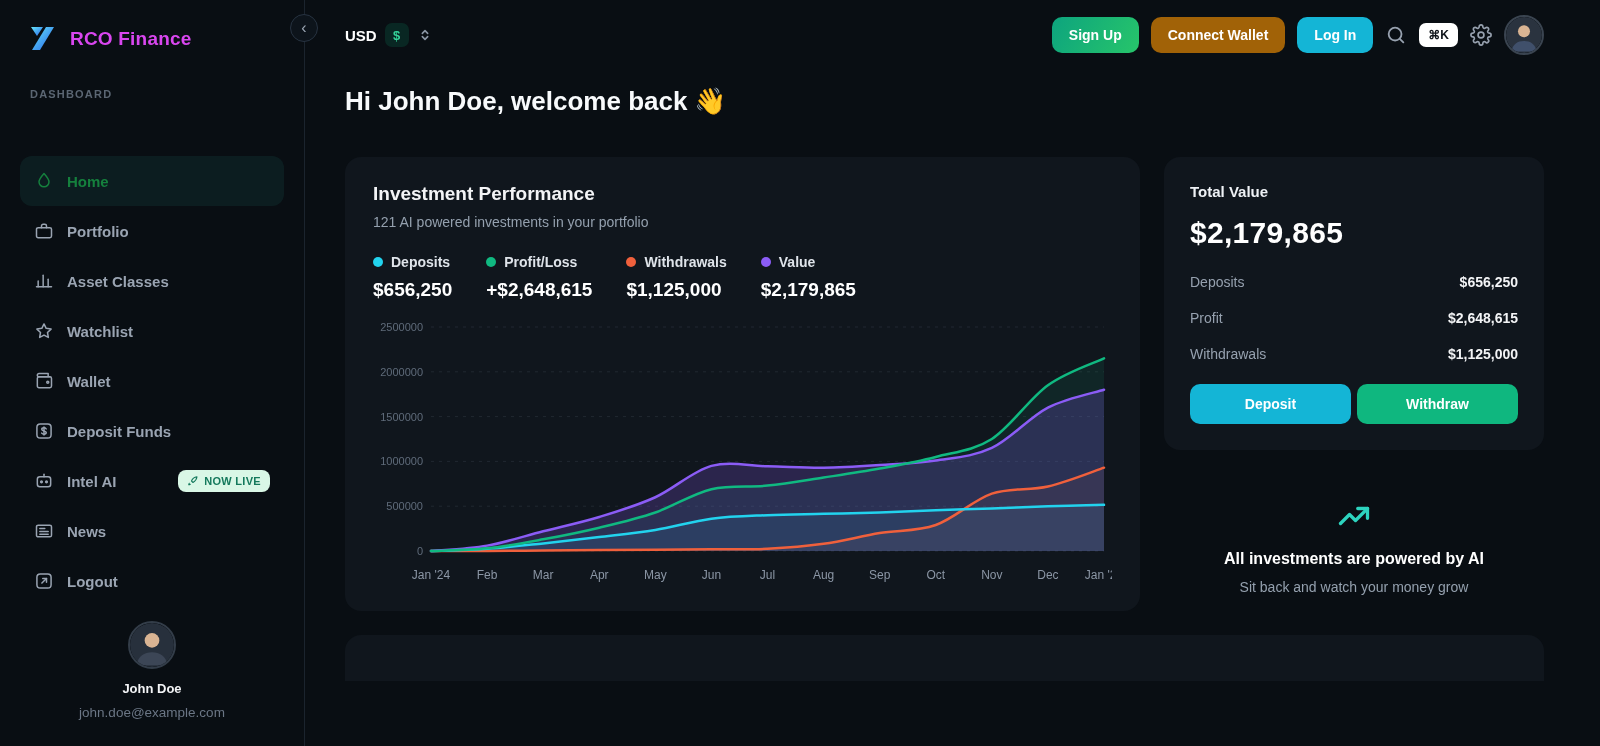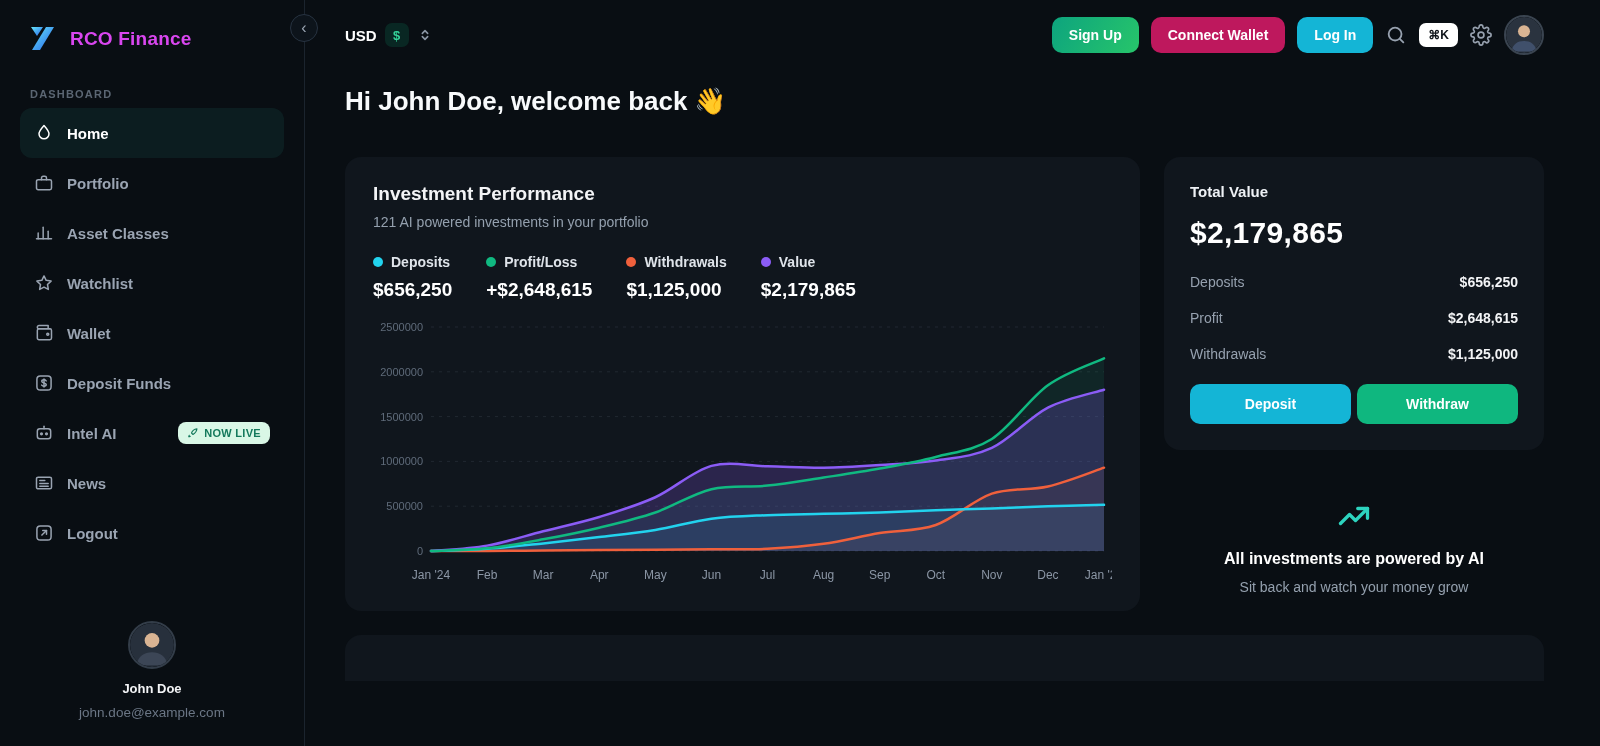--- a/index.html
+++ b/index.html
@@ -24,21 +24,21 @@
   .brand-name { font-size:19px; font-weight:800; color:#d946ef; letter-spacing:.2px; }
   .section-label {
     margin:30px 10px 8px; font-size:11px; font-weight:700;
     letter-spacing:1.2px; color:#5b6673;
   }
   .nav-item {
     display:flex; align-items:center; gap:13px;
     height:50px; padding:0 14px; border-radius:12px;
     color:#9aa4b2; font-size:15px; font-weight:600; cursor:pointer;
   }
-  .nav-item.active { background:rgba(45,212,191,0.08); color:#ffffff; }
+  .nav-item.active { background:rgba(45,212,191,0.08); color:#15803d;margin-top:48px; }
   .nav-icon { width:20px; height:20px; display:flex; flex:none; }
   .nav-icon svg { width:20px; height:20px; }
   .nav-badge {
     margin-left:auto; display:flex; align-items:center; gap:5px;
     background:#d9f7e6; color:#14795c; font-size:11px; font-weight:800;
     padding:5px 9px; border-radius:8px; letter-spacing:.3px;
   }
   .nav-badge svg { width:12px; height:12px; }
   .sidebar-user { margin-top:auto; text-align:center; padding-bottom:2px; }
   .user-avatar { width:48px; height:48px; border-radius:50%; overflow:hidden;
@@ -66,21 +66,21 @@
     font-size:13px; font-weight:800;
   }
   .currency-chevrons { width:16px; height:16px; color:#8b96a5; display:flex; }
   .topbar-right { margin-left:auto; display:flex; align-items:center; gap:12px; }
   .btn {
     border:none; cursor:pointer; border-radius:10px;
     font-family:inherit; font-size:14px; font-weight:700; color:#fff;
     padding:11px 17px; line-height:1;
   }
   .btn-signup { background:linear-gradient(120deg,#0da47e,#27c56a); }
-  .btn-connect { background:#be185d; }
+  .btn-connect { background:#a16207; }
   .btn-login { background:#14b5d6; }
   .icon-btn { width:22px; height:22px; color:#97a1af; display:flex; cursor:pointer; background:none; border:none; padding:0; }
   .icon-btn svg { width:100%; height:100%; }
   .kbd {
     background:#ffffff; color:#10151b; font-size:12px; font-weight:800;
     padding:5px 9px; border-radius:7px; cursor:pointer;
   }
   .top-avatar { width:40px; height:40px; border-radius:50%; overflow:hidden;
     border:2px solid #3a4450; cursor:pointer; display:flex; }
   .top-avatar svg { width:100%; height:100%; }

